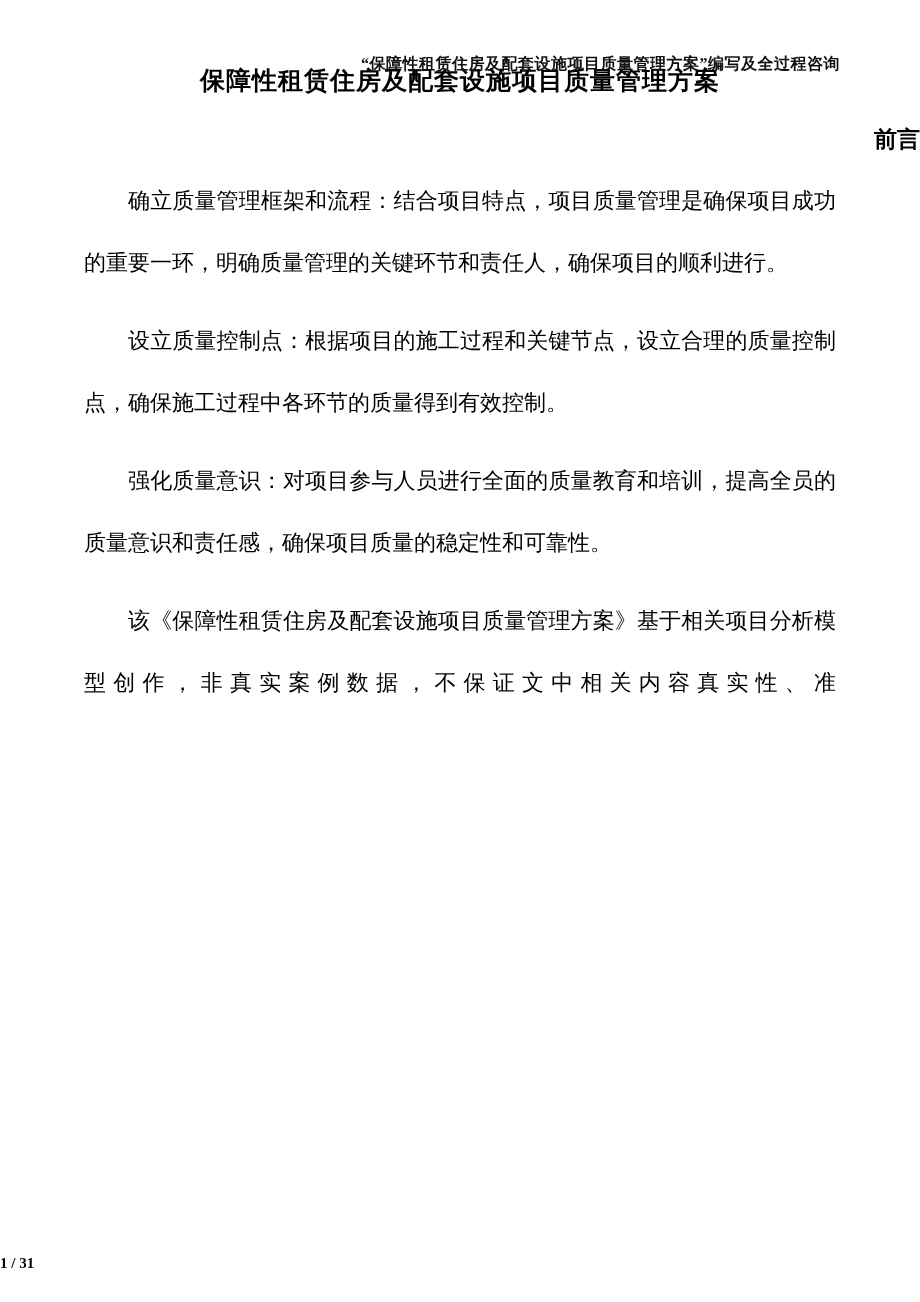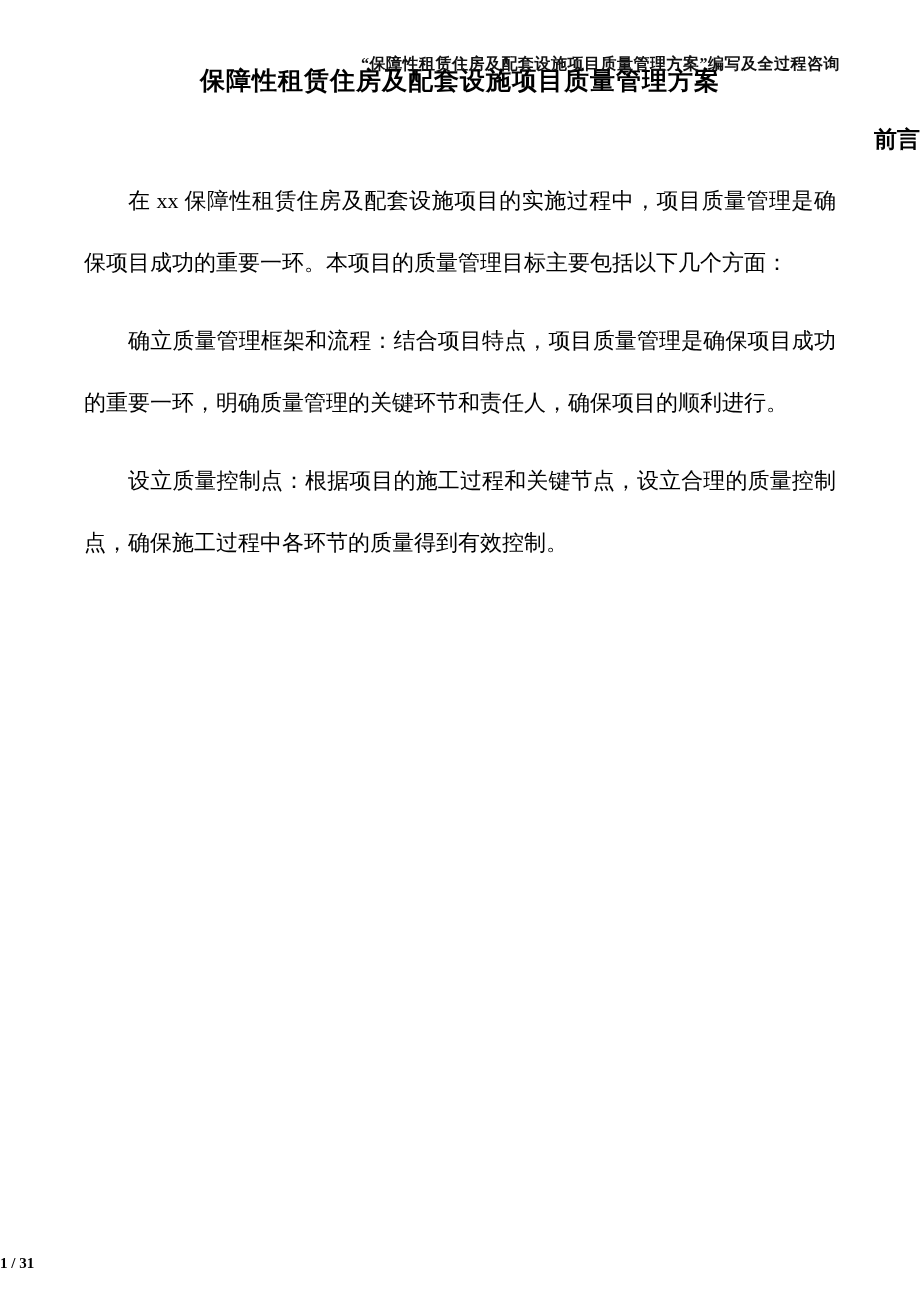--- a/index.html
+++ b/index.html
@@ -75,20 +75,21 @@
 
 <div class="page">
 
   <div class="doc-header">“保障性租赁住房及配套设施项目质量管理方案”编写及全过程咨询</div>
 
   <h1 class="doc-title">保障性租赁住房及配套设施项目质量管理方案</h1>
 
   <h2 class="doc-subtitle">前言</h2>
 
   <div class="doc-body">
-    <p>在 xx 保障性租赁住房及配套设施项目的实施过程中，项目质量管理是确保项目成功的重要一环。本项目的质量管理目标主要包括以下几个方面：</p>
     <p>确立质量管理框架和流程：结合项目特点，项目质量管理是确保项目成功的重要一环，明确质量管理的关键环节和责任人，确保项目的顺利进行。</p>
     <p>设立质量控制点：根据项目的施工过程和关键节点，设立合理的质量控制点，确保施工过程中各环节的质量得到有效控制。</p>
+    <p>强化质量意识：对项目参与人员进行全面的质量教育和培训，提高全员的质量意识和责任感，确保项目质量的稳定性和可靠性。</p>
+    <p class="continued">该《保障性租赁住房及配套设施项目质量管理方案》基于相关项目分析模型创作，非真实案例数据，不保证文中相关内容真实性、准</p>
   </div>
 
   <div class="doc-footer">1 / 31</div>
 
 </div>
 
 </body></html>

